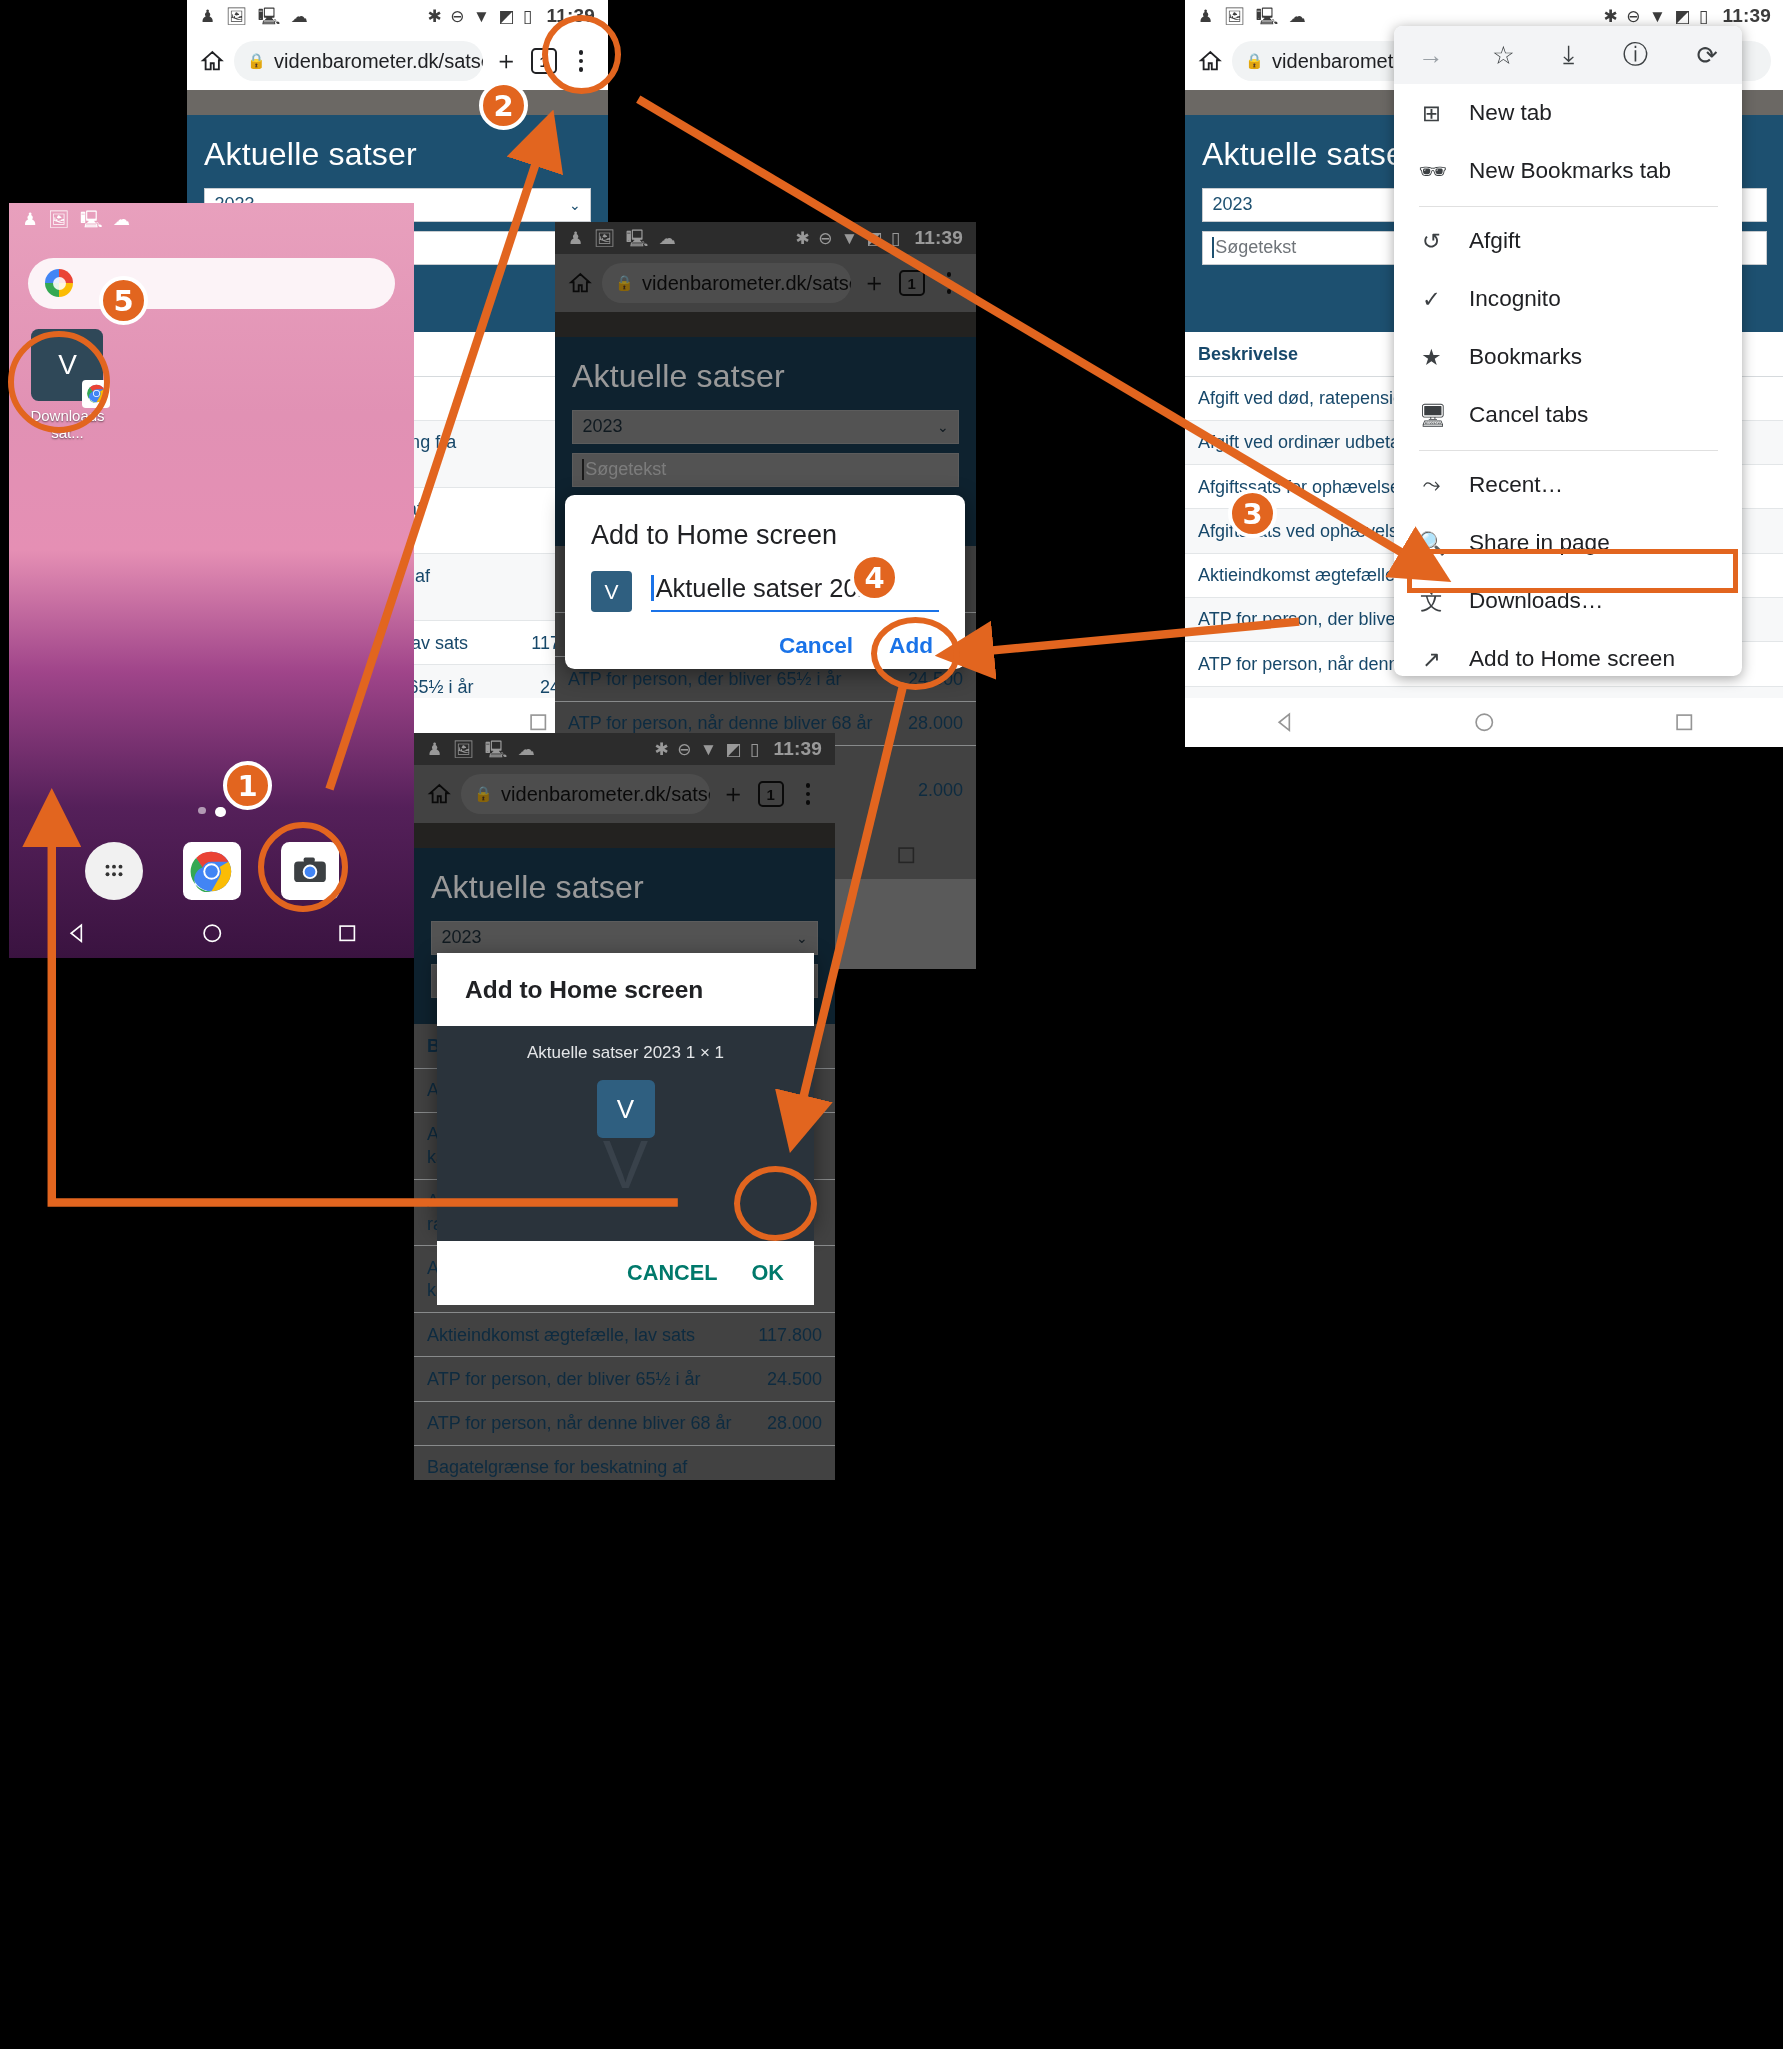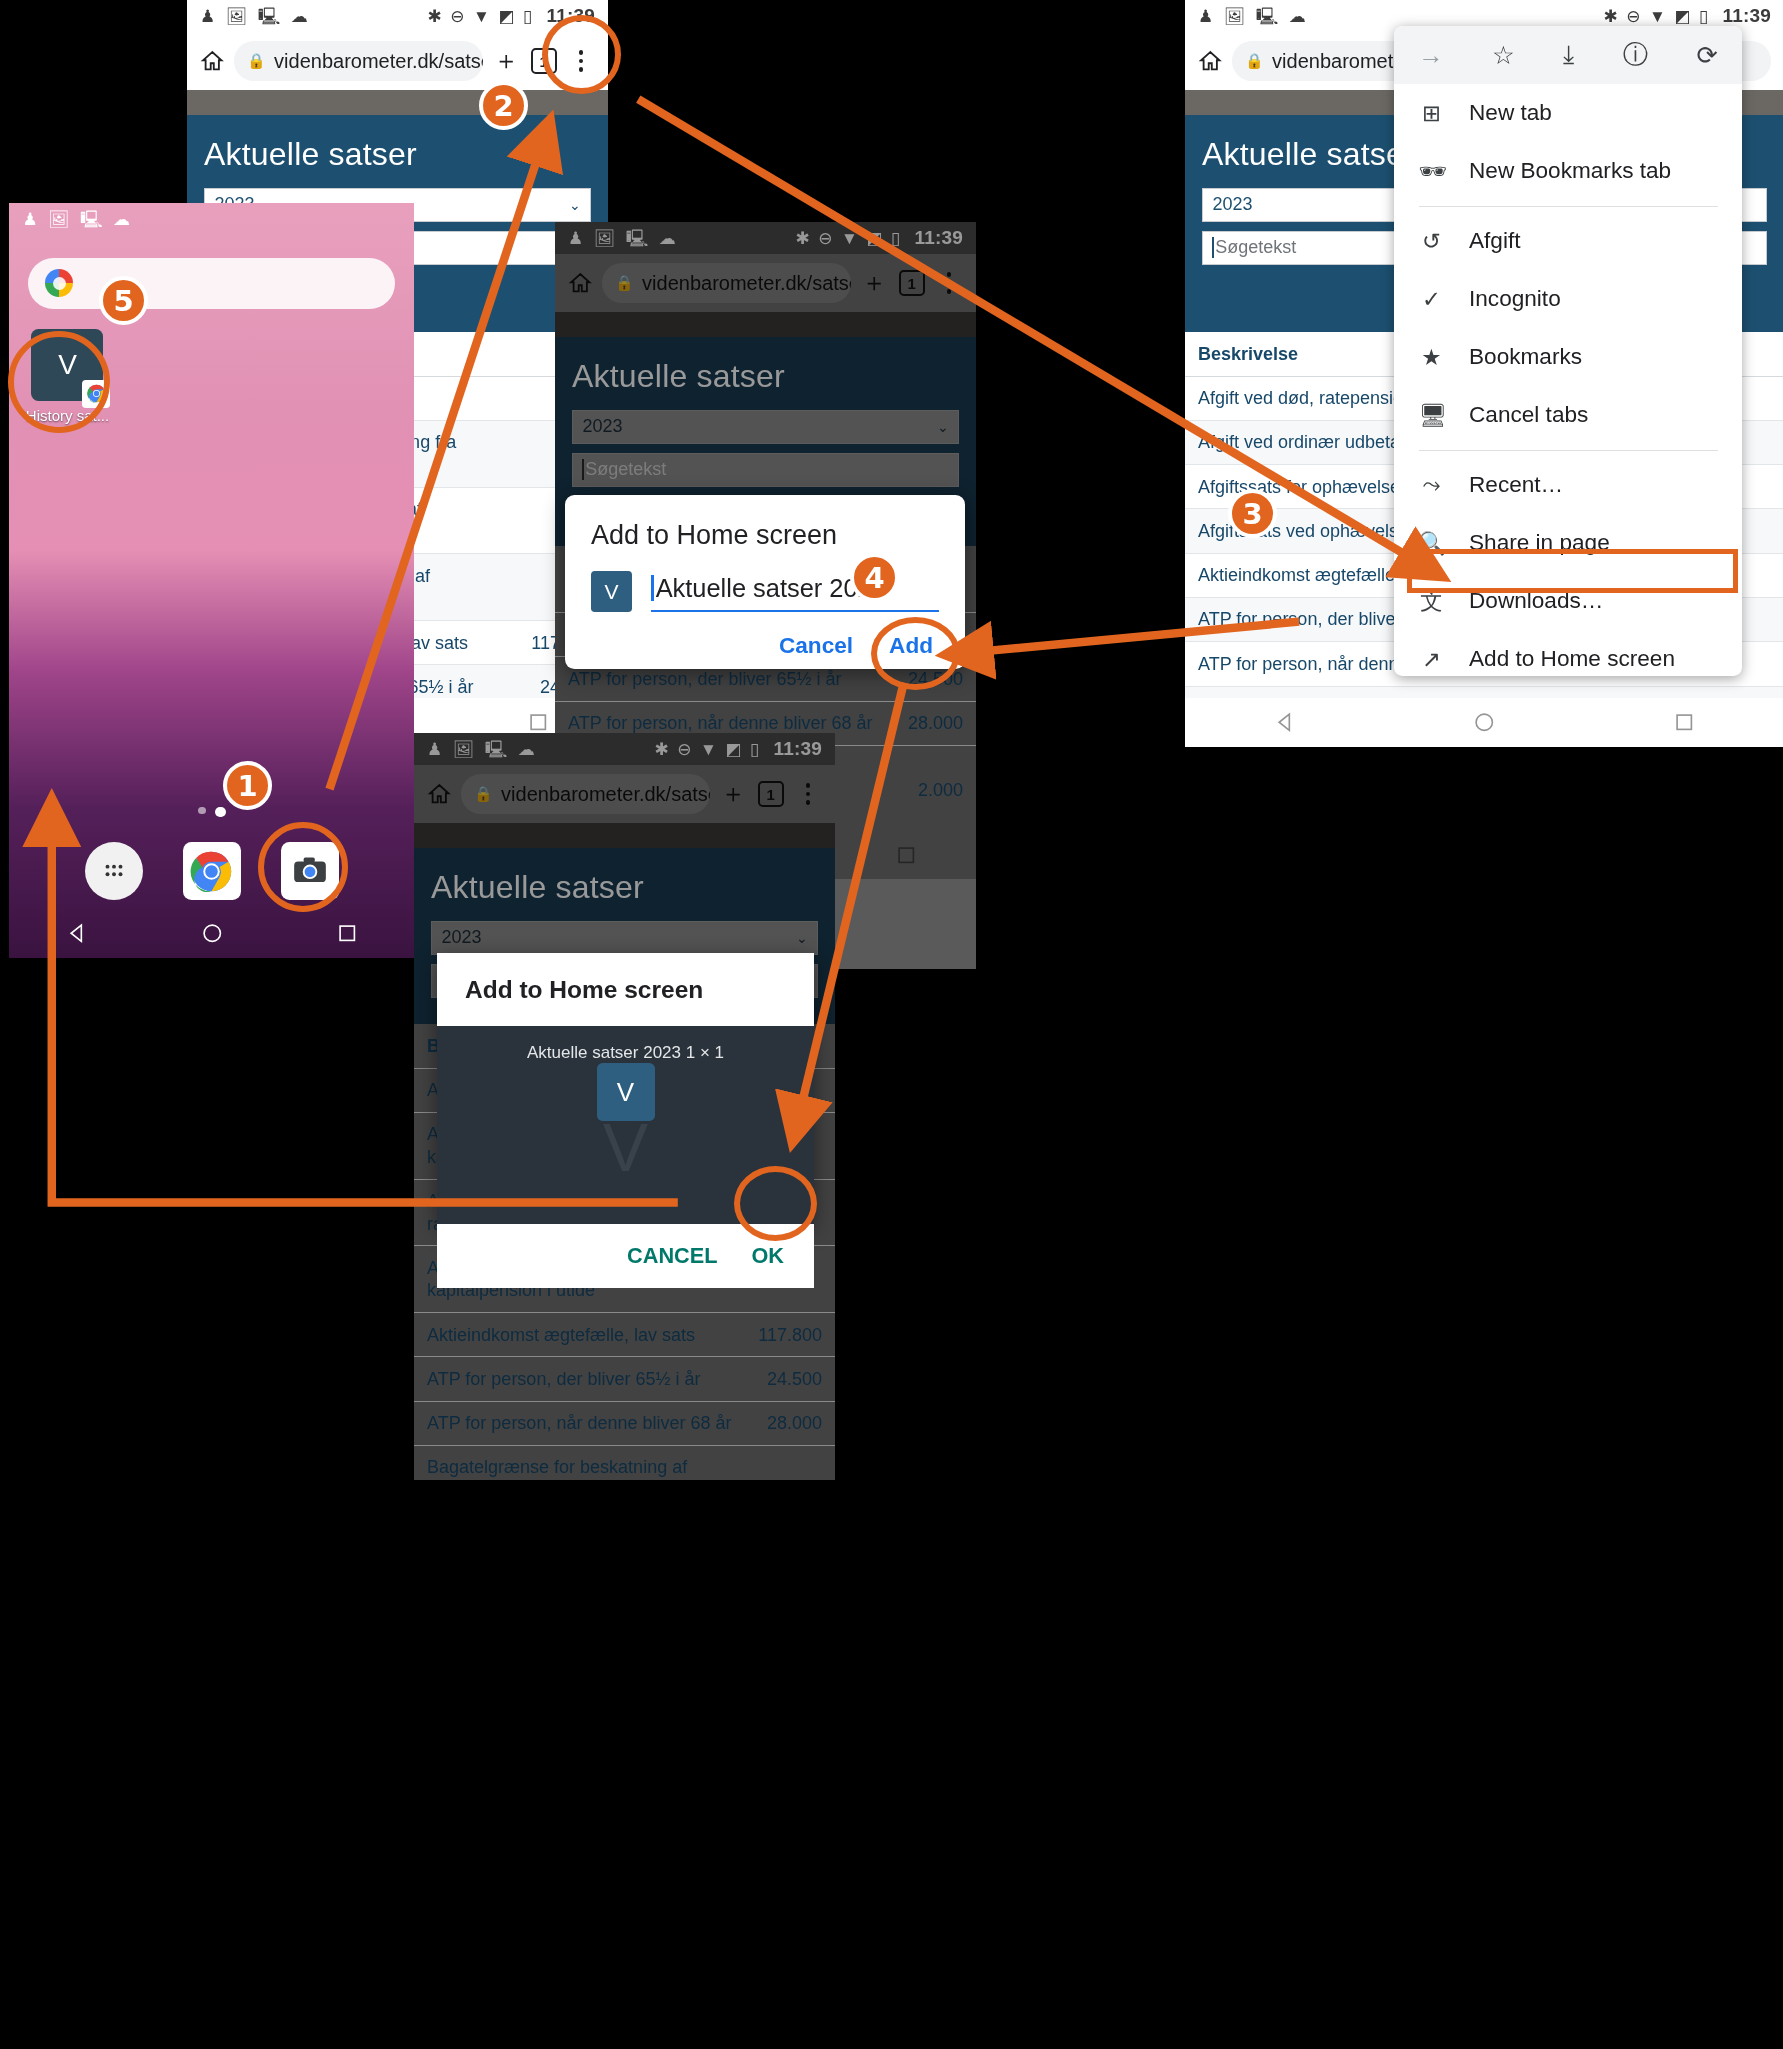--- a/index.html
+++ b/index.html
@@ -77,21 +77,21 @@
               display:flex; align-items:center; justify-content:center; font-size:21px; }
   .a2h-input { flex:1; border-bottom:2.8px solid #1a73e8; padding-bottom:7.5px; display:flex; align-items:center; }
   .a2h-input .caret2 { width:2.8px; height:26px; background:#1a73e8; margin-right:1.9px; }
   .a2h-input span { font-size:25.4px; color:#202124; }
   .dlg-actions { display:flex; justify-content:flex-end; gap:36px; padding:21px 32px 21px; }
   .dlg-actions .btn { font-size:22.6px; color:#1a73e8; font-weight:bold; }
 
   .widget-dlg { position:absolute; background:#fff; box-shadow:0 4.7px 21px rgba(0,0,0,.45); }
   .wd-title { font-size:24.5px; font-weight:bold; color:#202124; padding:22.6px 28px; background:#fff; }
   .wd-body { background:#2a333b; padding:17px 0 38px; text-align:center; }
-  .wd-label { color:#e4e6e8; font-size:17px; }
+  .wd-label { color:#e4e6e8; font-size:17px; margin-bottom:17px; }
   .wd-tile { width:58px; height:58px; background:#2f5f80; border-radius:5.6px; color:#fff; margin:0 auto;
              display:flex; align-items:center; justify-content:center; font-size:26px; }
   .wd-ghost { color:#39424b; font-size:68px; margin-top:-13px; }
   .wd-actions { background:#fff; display:flex; justify-content:flex-end; gap:34px; padding:19px 30px; }
   .wd-actions .btn { font-size:21.7px; font-weight:bold; color:#00796b; }
 
   
   .homescreen { background:linear-gradient(180deg,#e8a0bd 0%,#e191b4 28%,#e58fb4 46%,#a0458a 62%,#55205a 80%,#3a1340 100%); }
   .hs-search { margin:22.6px 19px 0; height:51px; background:rgba(255,255,255,.88); border-radius:25.4px;
                display:flex; align-items:center; padding:0 17px; }
@@ -600,21 +600,21 @@
         <svg width="19" height="19" viewBox="0 0 24 24">
           <circle cx="12" cy="12" r="11" fill="#4285f4"></circle>
           <path d="M12 1a11 11 0 0 1 9.5 5.5H12a5.5 5.5 0 0 0-5 3.2L3.4 4.4A11 11 0 0 1 12 1z" fill="#ea4335"></path>
           <path d="M21.5 6.5A11 11 0 0 1 12 23l4.5-8a5.5 5.5 0 0 0 0-5.5z" fill="#fbbc05"></path>
           <path d="M3.4 4.4 7 9.7A5.5 5.5 0 0 0 12 23 11 11 0 0 1 3.4 4.4z" fill="#34a853"></path>
           <circle cx="12" cy="12" r="4.4" fill="#fff"></circle>
             <circle cx="12" cy="12" r="3.4" fill="#4285f4"></circle>
         </svg>
       </span>
     </div>
-    <div class="hs-name">History sat...</div>
+    <div class="hs-name">Downloads sat...</div>
   </div>
   <div class="pgdots">
       <i></i>
       <i class="on"></i>
     </div>
   <div class="dock">
     <div class="dock-item apps">
       <svg width="26" height="26" viewBox="0 0 24 24">
         <g fill="#333">
             <circle cx="6" cy="8" r="1.8"></circle>

